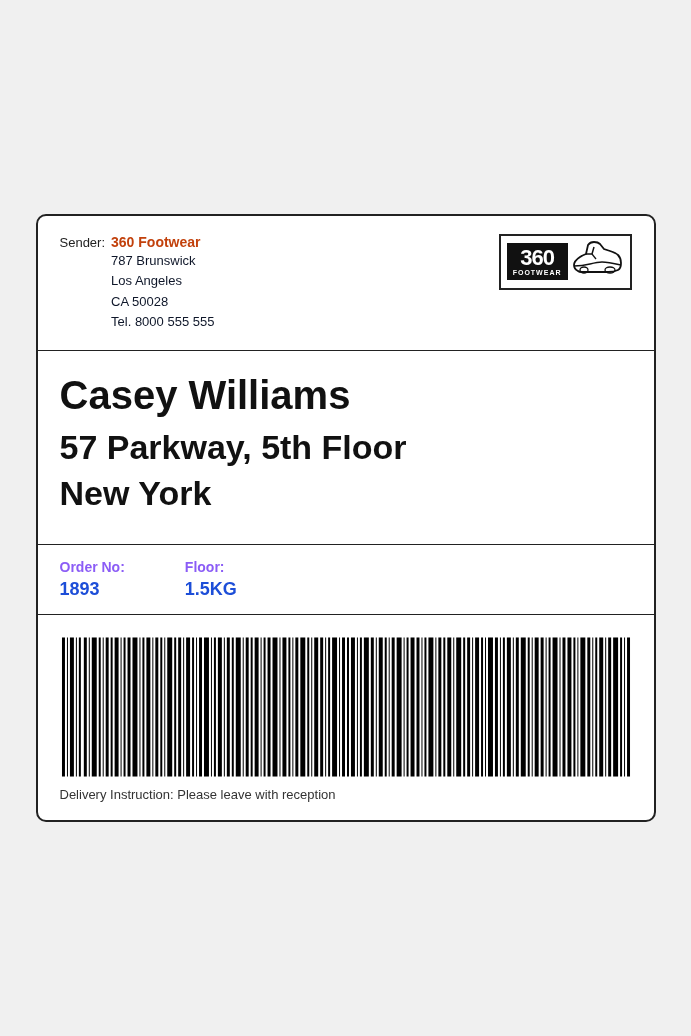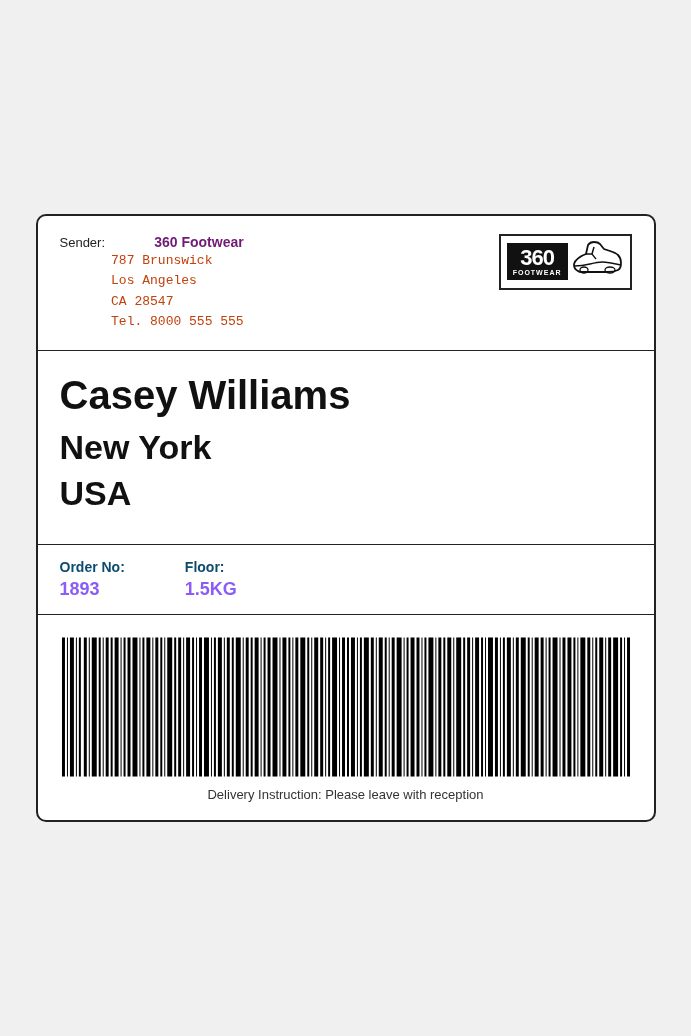--- a/index.html
+++ b/index.html
@@ -50,29 +50,27 @@
 
     .sender-details {
       display: flex;
       flex-direction: column;
       gap: 1px;
     }
 
     .sender-name {
       font-size: 14px;
       font-weight: bold;
-      color: #701a75;
-      text-align: right;
+      color: #c2410c;
     }
 
     .sender-address-line {
       font-size: 13px;
-      color: #c2410c;
+      color: #0f172a;
       line-height: 1.5;
-      font-family: Liberation Mono, monospace;
     }
 
     .logo-box {
       display: flex;
       align-items: center;
       border: 2px solid #222;
       padding: 4px 6px;
       gap: 4px;
       min-width: 110px;
       height: 56px;
@@ -141,35 +139,35 @@
 
     .order-field {
       display: flex;
       flex-direction: column;
       gap: 4px;
     }
 
     .order-field-label {
       font-size: 14px;
       font-weight: bold;
-      color: #0c4a6e;
+      color: #8b5cf6;
     }
 
     .order-field-value {
       font-size: 18px;
       font-weight: bold;
-      color: #8b5cf6;
+      color: #1d4ed8;
     }
 
     
     .barcode-section {
       padding: 22px 22px 10px 22px;
       display: flex;
       flex-direction: column;
-      align-items: center;
+      align-items: flex-start;
       gap: 10px;
     }
 
     .barcode-svg {
       width: 100%;
       height: 140px;
     }
 
     .delivery-instruction {
       font-size: 13px;
@@ -183,21 +181,21 @@
 
 <div class="label-container">
 
   <div class="sender-section">
     <div class="sender-info">
       <span class="sender-label">Sender:</span>
       <div class="sender-details">
         <span class="sender-name">360 Footwear</span>
         <span class="sender-address-line">787 Brunswick</span>
         <span class="sender-address-line">Los Angeles</span>
-        <span class="sender-address-line">CA 28547</span>
+        <span class="sender-address-line">CA 50028</span>
         <span class="sender-address-line">Tel. 8000 555 555</span>
       </div>
     </div>
     <div class="logo-box">
       <div class="logo-text-block">
         <span class="logo-360">360</span>
         <span class="logo-footwear">FOOTWEAR</span>
       </div>
       <div class="logo-shoe-icon">
         <svg width="52" height="48" viewBox="0 0 52 48" fill="none" xmlns="http://www.w3.org/2000/svg">
@@ -209,22 +207,22 @@
           <ellipse cx="12" cy="35" rx="4" ry="3" stroke="#111" stroke-width="1.3" fill="none"></ellipse>
           <ellipse cx="38" cy="35" rx="5" ry="3" stroke="#111" stroke-width="1.3" fill="none"></ellipse>
         </svg>
       </div>
     </div>
   </div>
 
   <div class="recipient-section">
     <div class="recipient-name">Casey Williams</div>
     <div class="recipient-address">
+      <div>57 Parkway, 5th Floor</div>
       <div>New York</div>
-      <div>USA</div>
     </div>
   </div>
 
   <div class="order-section">
     <div class="order-field">
       <span class="order-field-label">Order No:</span>
       <span class="order-field-value">1893</span>
     </div>
     <div class="order-field">
       <span class="order-field-label">Floor:</span>

